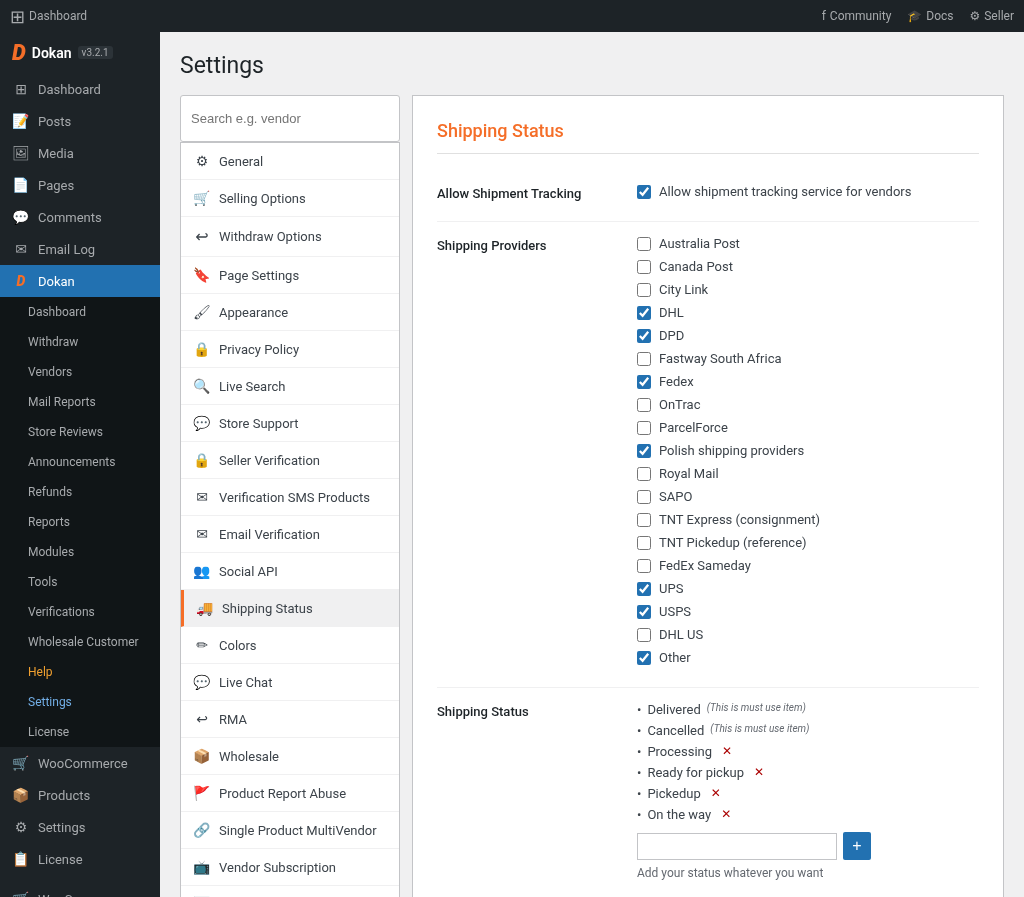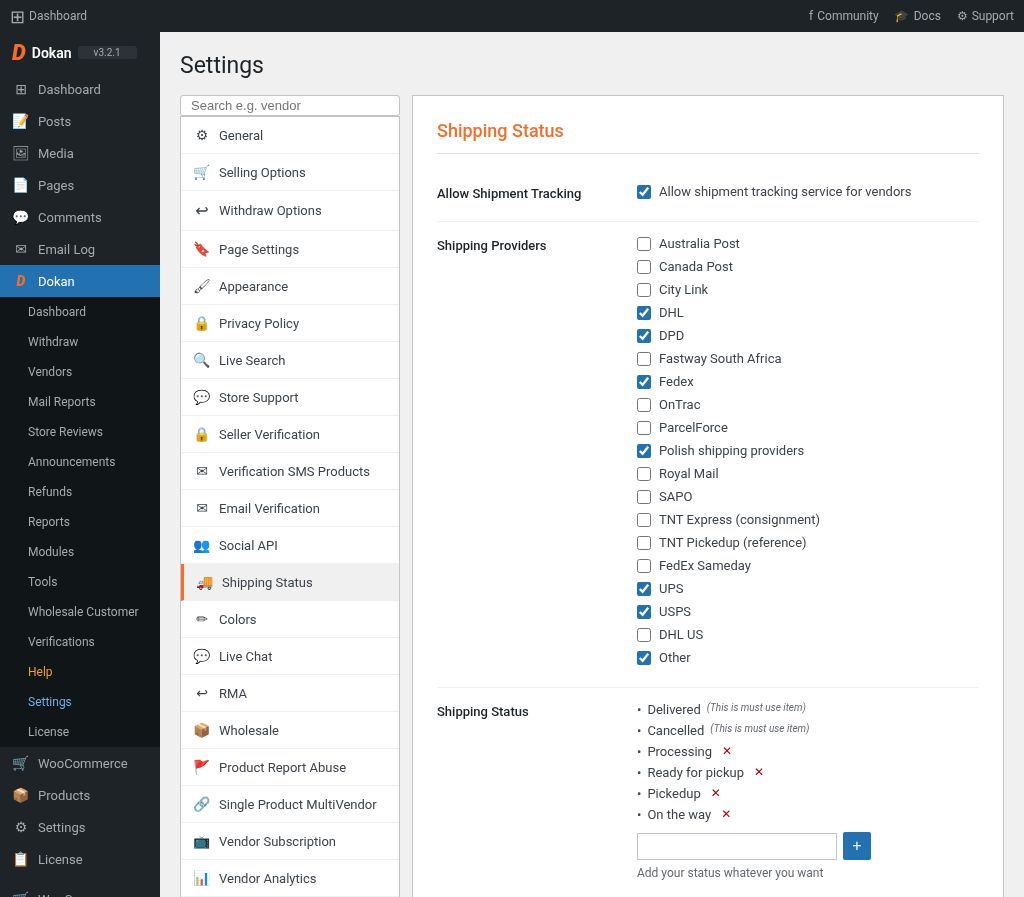--- a/index.html
+++ b/index.html
@@ -22,32 +22,32 @@
     .sidebar-item .icon { font-size: 14px; width: 18px; text-align: center; }
     .sidebar-submenu { background: #101517; }
     .sidebar-submenu .sidebar-item { padding-left: 28px; font-size: 12px; }
     .sidebar-submenu .sidebar-item.active-sub { color: #72aee6; }
     .sidebar-submenu .sidebar-item.orange { color: #f0a030; }
 
     
     .dokan-brand { display: flex; align-items: center; padding: 8px 12px; gap: 6px; }
     .dokan-d { color: #f56e28; font-size: 22px; font-weight: 900; font-style: italic; }
     .dokan-name { color: #fff; font-size: 14px; font-weight: 600; }
-    .dokan-version { color: #a7aaad; font-size: 10px; background: #2c3338; padding: 1px 16px; border-radius: 3px; }
+    .dokan-version { color: #a7aaad; font-size: 10px; background: #2c3338; padding: 1px 4px; border-radius: 3px; }
 
     
     .main-content { flex: 1; padding: 20px; background: #f0f0f1; }
     .page-title { font-size: 23px; font-weight: 400; color: #1d2327; margin-bottom: 16px; }
 
     
     .content-wrapper { display: flex; gap: 0; }
 
     
     .settings-sidebar { width: 220px; flex-shrink: 0; }
-    .settings-search { width: 100%; padding: 2px 10px; border: 1px solid #c3c4c7; border-radius: 3px; font-size: 13px; color: #646970; margin-bottom: 0; }
+    .settings-search { width: 100%; padding: 15px 10px; border: 1px solid #c3c4c7; border-radius: 3px; font-size: 13px; color: #646970; margin-bottom: 0; }
     .settings-menu { background: #fff; border: 1px solid #c3c4c7; }
     .settings-menu-item { display: flex; align-items: center; gap: 8px; padding: 10px 12px; cursor: pointer; border-bottom: 1px solid #f0f0f1; font-size: 13px; color: #3c434a; }
     .settings-menu-item.active-setting { background: #f0f0f1; border-left: 3px solid #f56e28; }
     .settings-menu-item .s-icon { width: 18px; text-align: center; font-size: 14px; }
 
     
     .settings-content { flex: 1; background: #fff; border: 1px solid #c3c4c7; padding: 24px; margin-left: 12px; }
     .section-title { font-size: 18px; color: #f56e28; font-weight: 500; margin-bottom: 16px; border-bottom: 1px solid #e0e0e0; padding-bottom: 12px; }
 
     .settings-row { display: flex; padding: 14px 0; border-bottom: 1px solid #f0f0f1; }
@@ -86,21 +86,21 @@
     <div class="admin-bar-item">
       <span>f</span>
       <span>Community</span>
     </div>
     <div class="admin-bar-item">
       <span>🎓</span>
       <span>Docs</span>
     </div>
     <div class="admin-bar-item">
       <span>⚙</span>
-      <span>Support</span>
+      <span>Seller</span>
     </div>
   </div>
 </div>
 
 <div class="layout">
 
   <div class="sidebar">
     <div class="dokan-brand">
       <span class="dokan-d">D</span>
       <span class="dokan-name">Dokan</span>
@@ -161,24 +161,24 @@
       <div class="sidebar-item">
           <span>Reports</span>
         </div>
       <div class="sidebar-item">
           <span>Modules</span>
         </div>
       <div class="sidebar-item">
           <span>Tools</span>
         </div>
       <div class="sidebar-item">
+          <span>Verifications</span>
+        </div>
+      <div class="sidebar-item">
           <span>Wholesale Customer</span>
-        </div>
-      <div class="sidebar-item">
-          <span>Verifications</span>
         </div>
       <div class="sidebar-item orange" style="color:#f0a030;">
           <span>Help</span>
         </div>
       <div class="sidebar-item active-sub" style="color:#72aee6;">
           <span>Settings</span>
         </div>
       <div class="sidebar-item">
           <span>License</span>
         </div>

